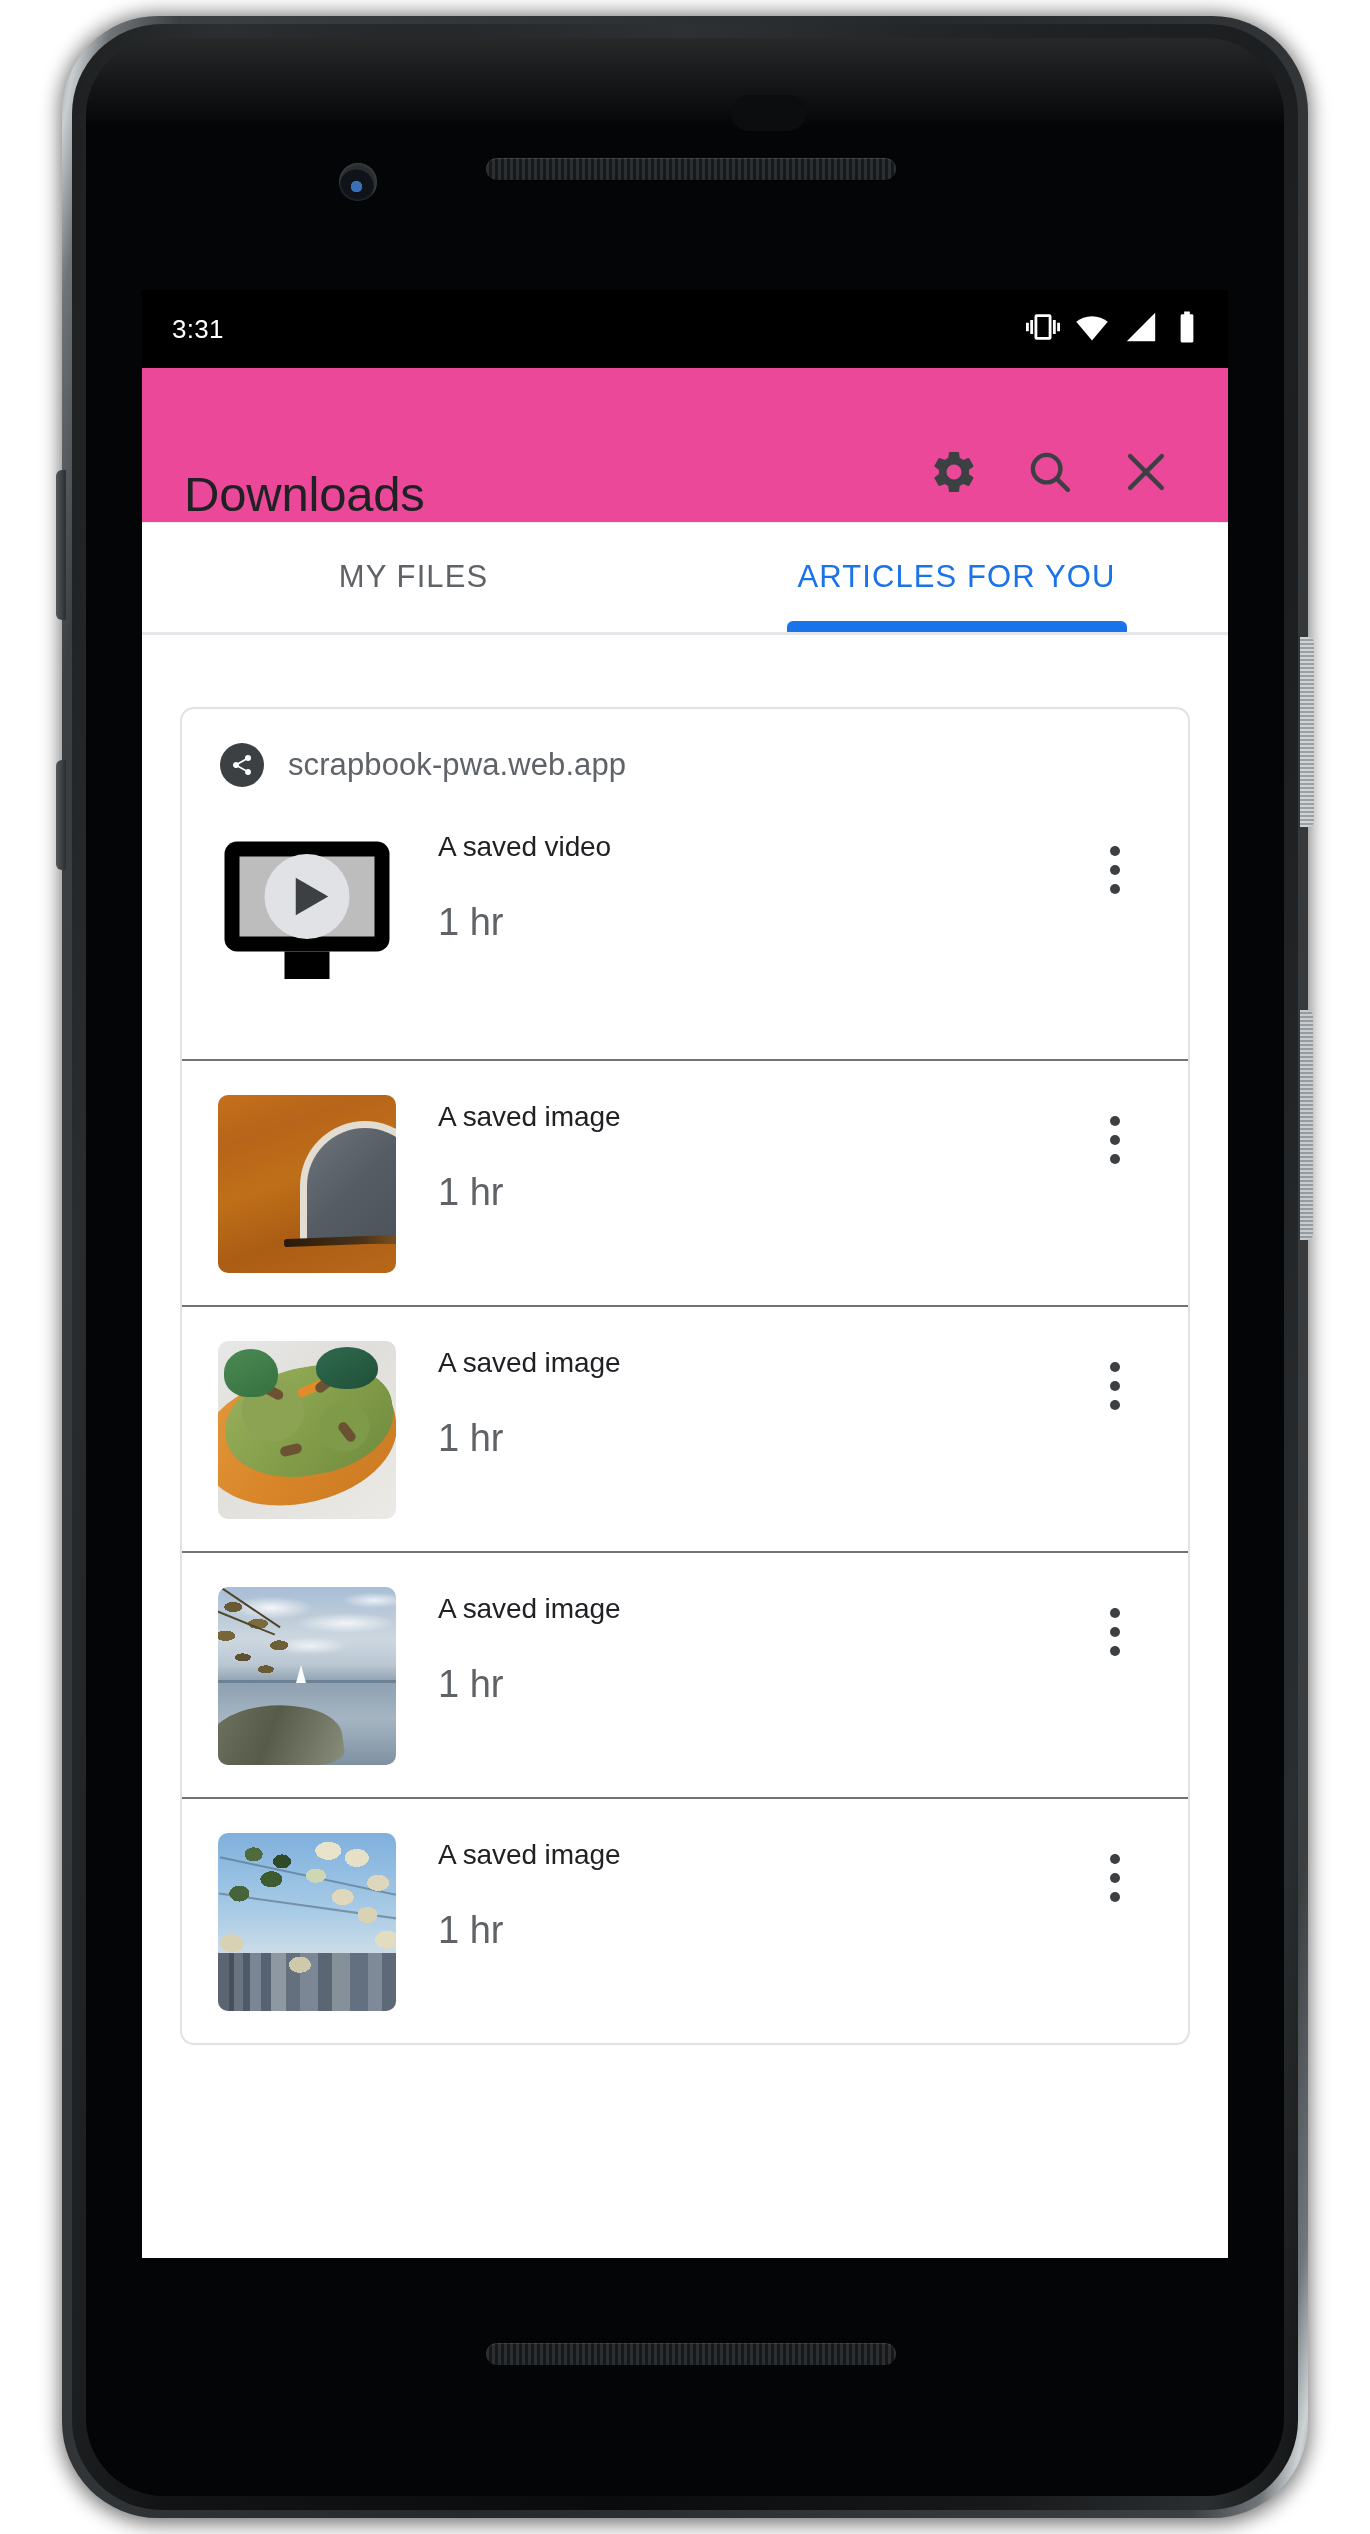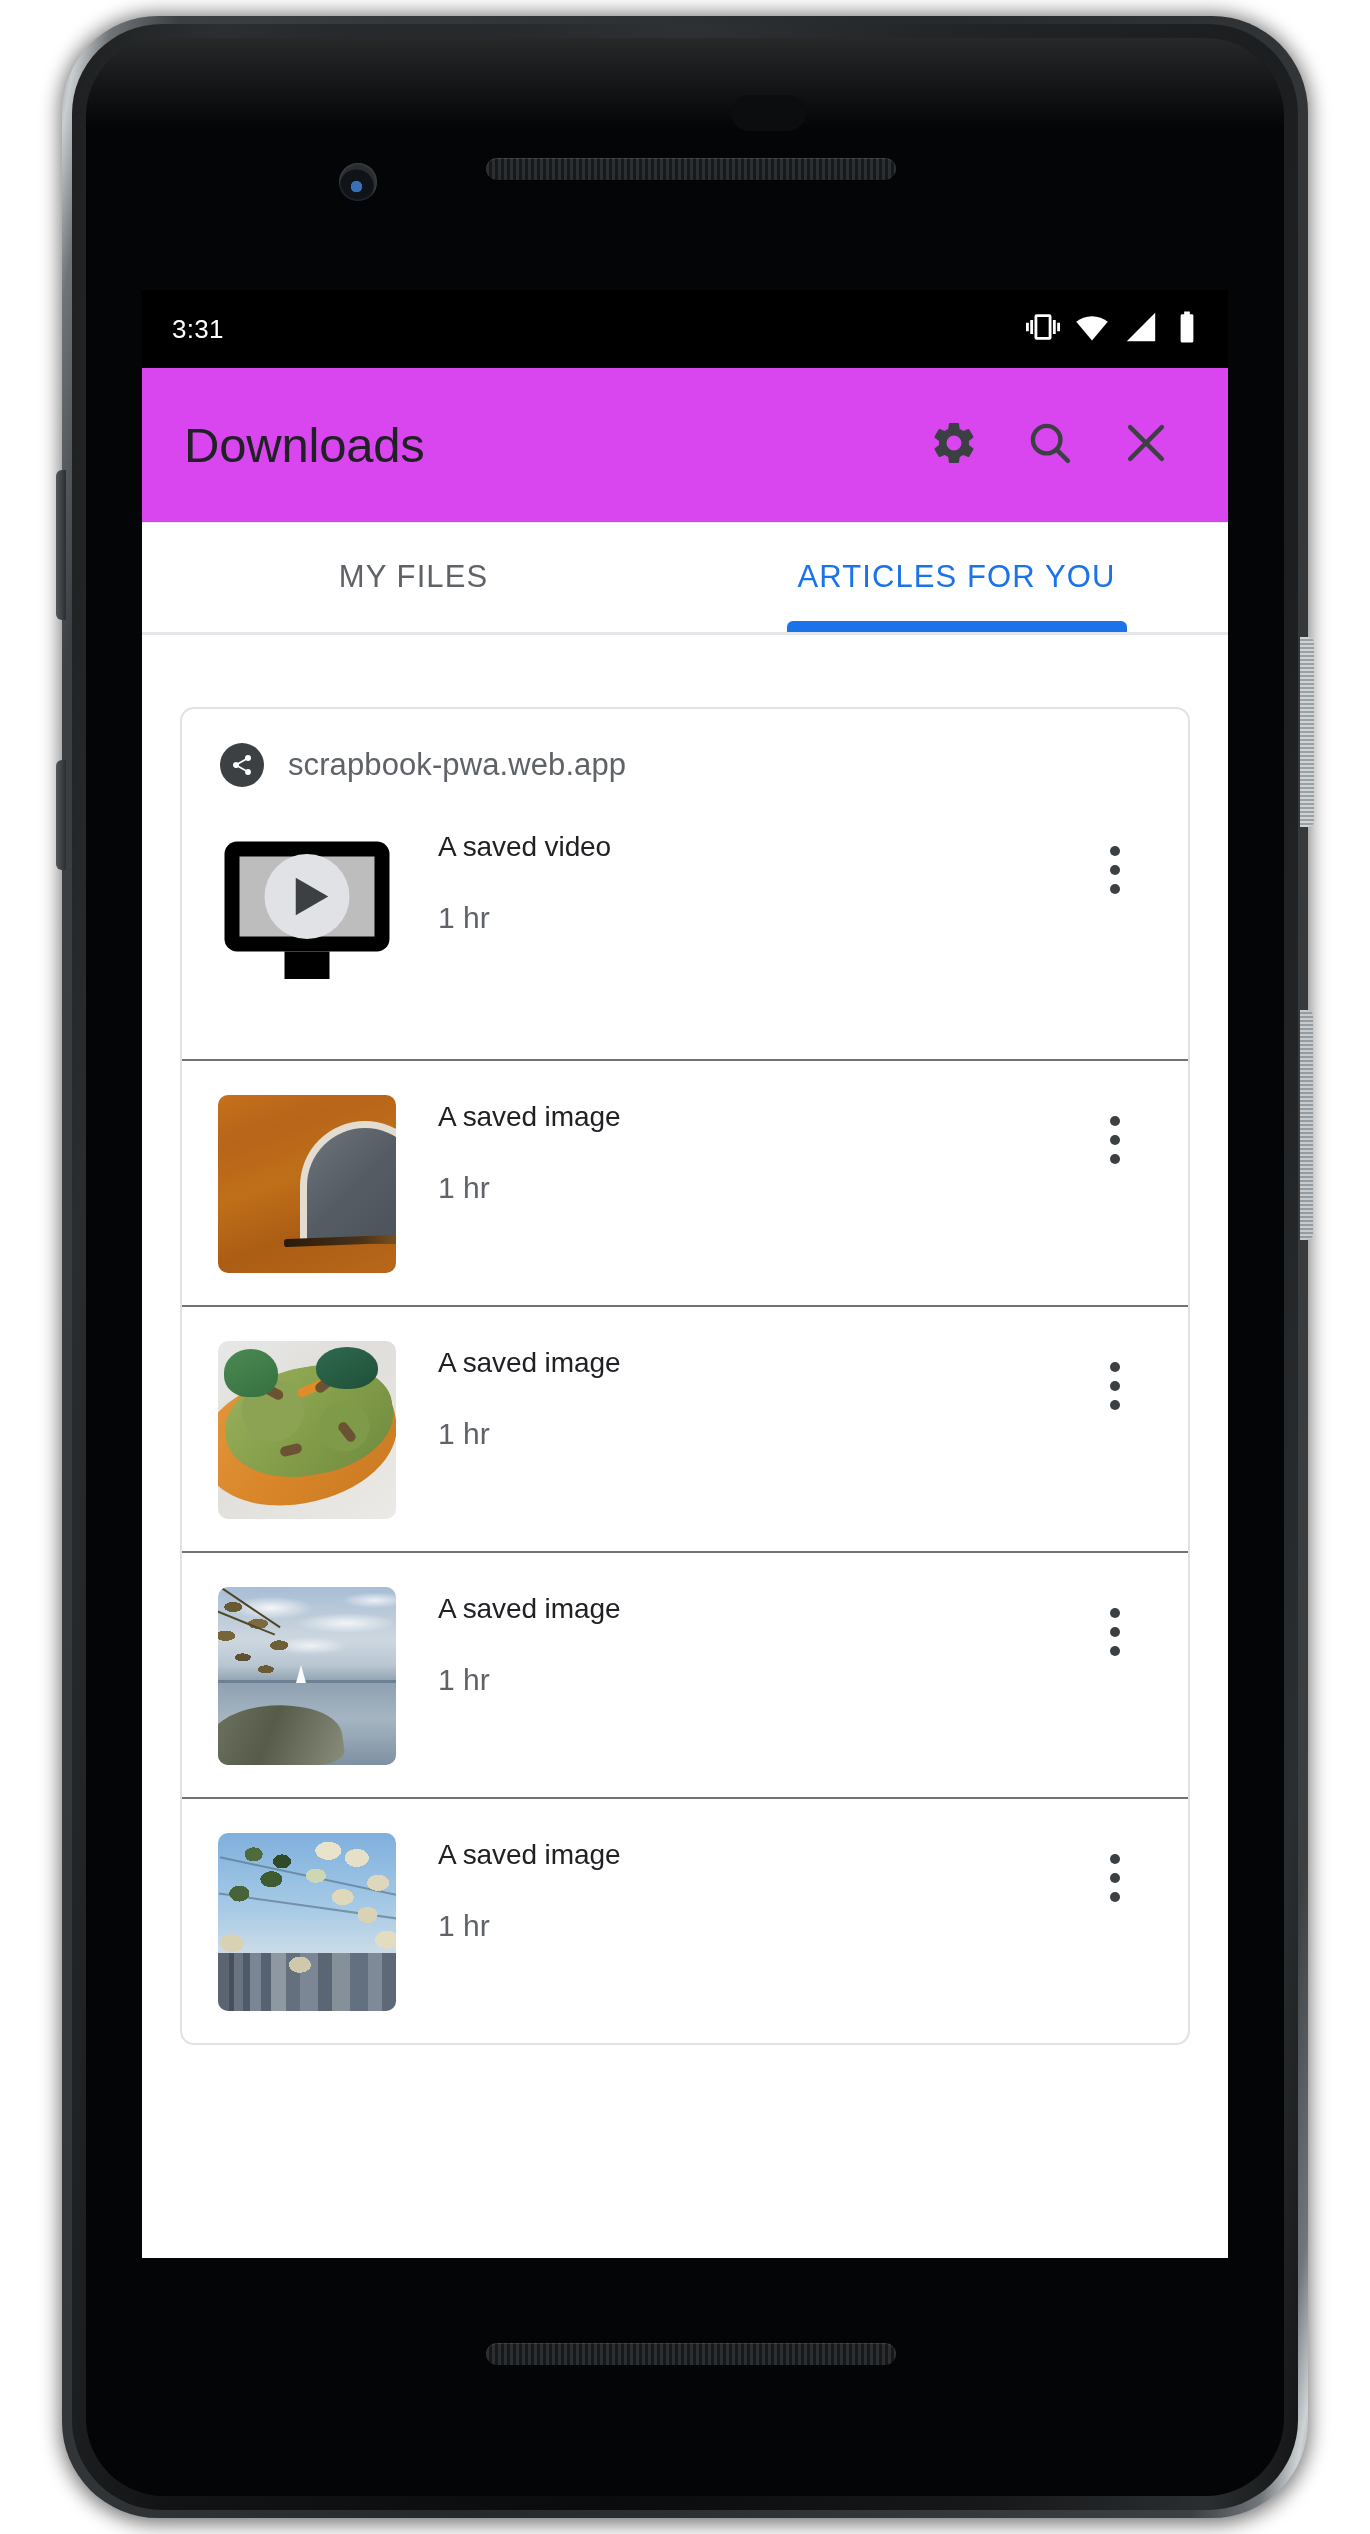--- a/index.html
+++ b/index.html
@@ -172,23 +172,23 @@
   }
   .status-icons {
     display: flex;
     align-items: center;
     gap: 14px;
   }
 
   
   .toolbar {
     height: 154px;
-    background: #d946ef;
-    display: flex;
-    align-items: center;
+    background: #ec4899;
+    display: flex;
+    align-items: flex-end;
     padding: 0 34px 0 42px;
   }
   .toolbar-title {
     flex: 1;
     font-size: 49px;
     color: #202124;
     font-weight: 400;
     letter-spacing: -0.2px;
     white-space: nowrap;
   }
@@ -305,21 +305,21 @@
   .item-title {
     font-size: 28px;
     color: #202124;
     letter-spacing: -0.1px;
     white-space: nowrap;
     overflow: hidden;
     text-overflow: ellipsis;
   }
   .item-sub {
     margin-top: 38px;
-    font-size: 30px;
+    font-size: 38px;
     color: #5f6368;
   }
   .item-menu {
     width: 86px; height: 86px;
     flex: none;
     display: flex;
     align-items: center;
     justify-content: center;
     margin-top: 10px;
   }

